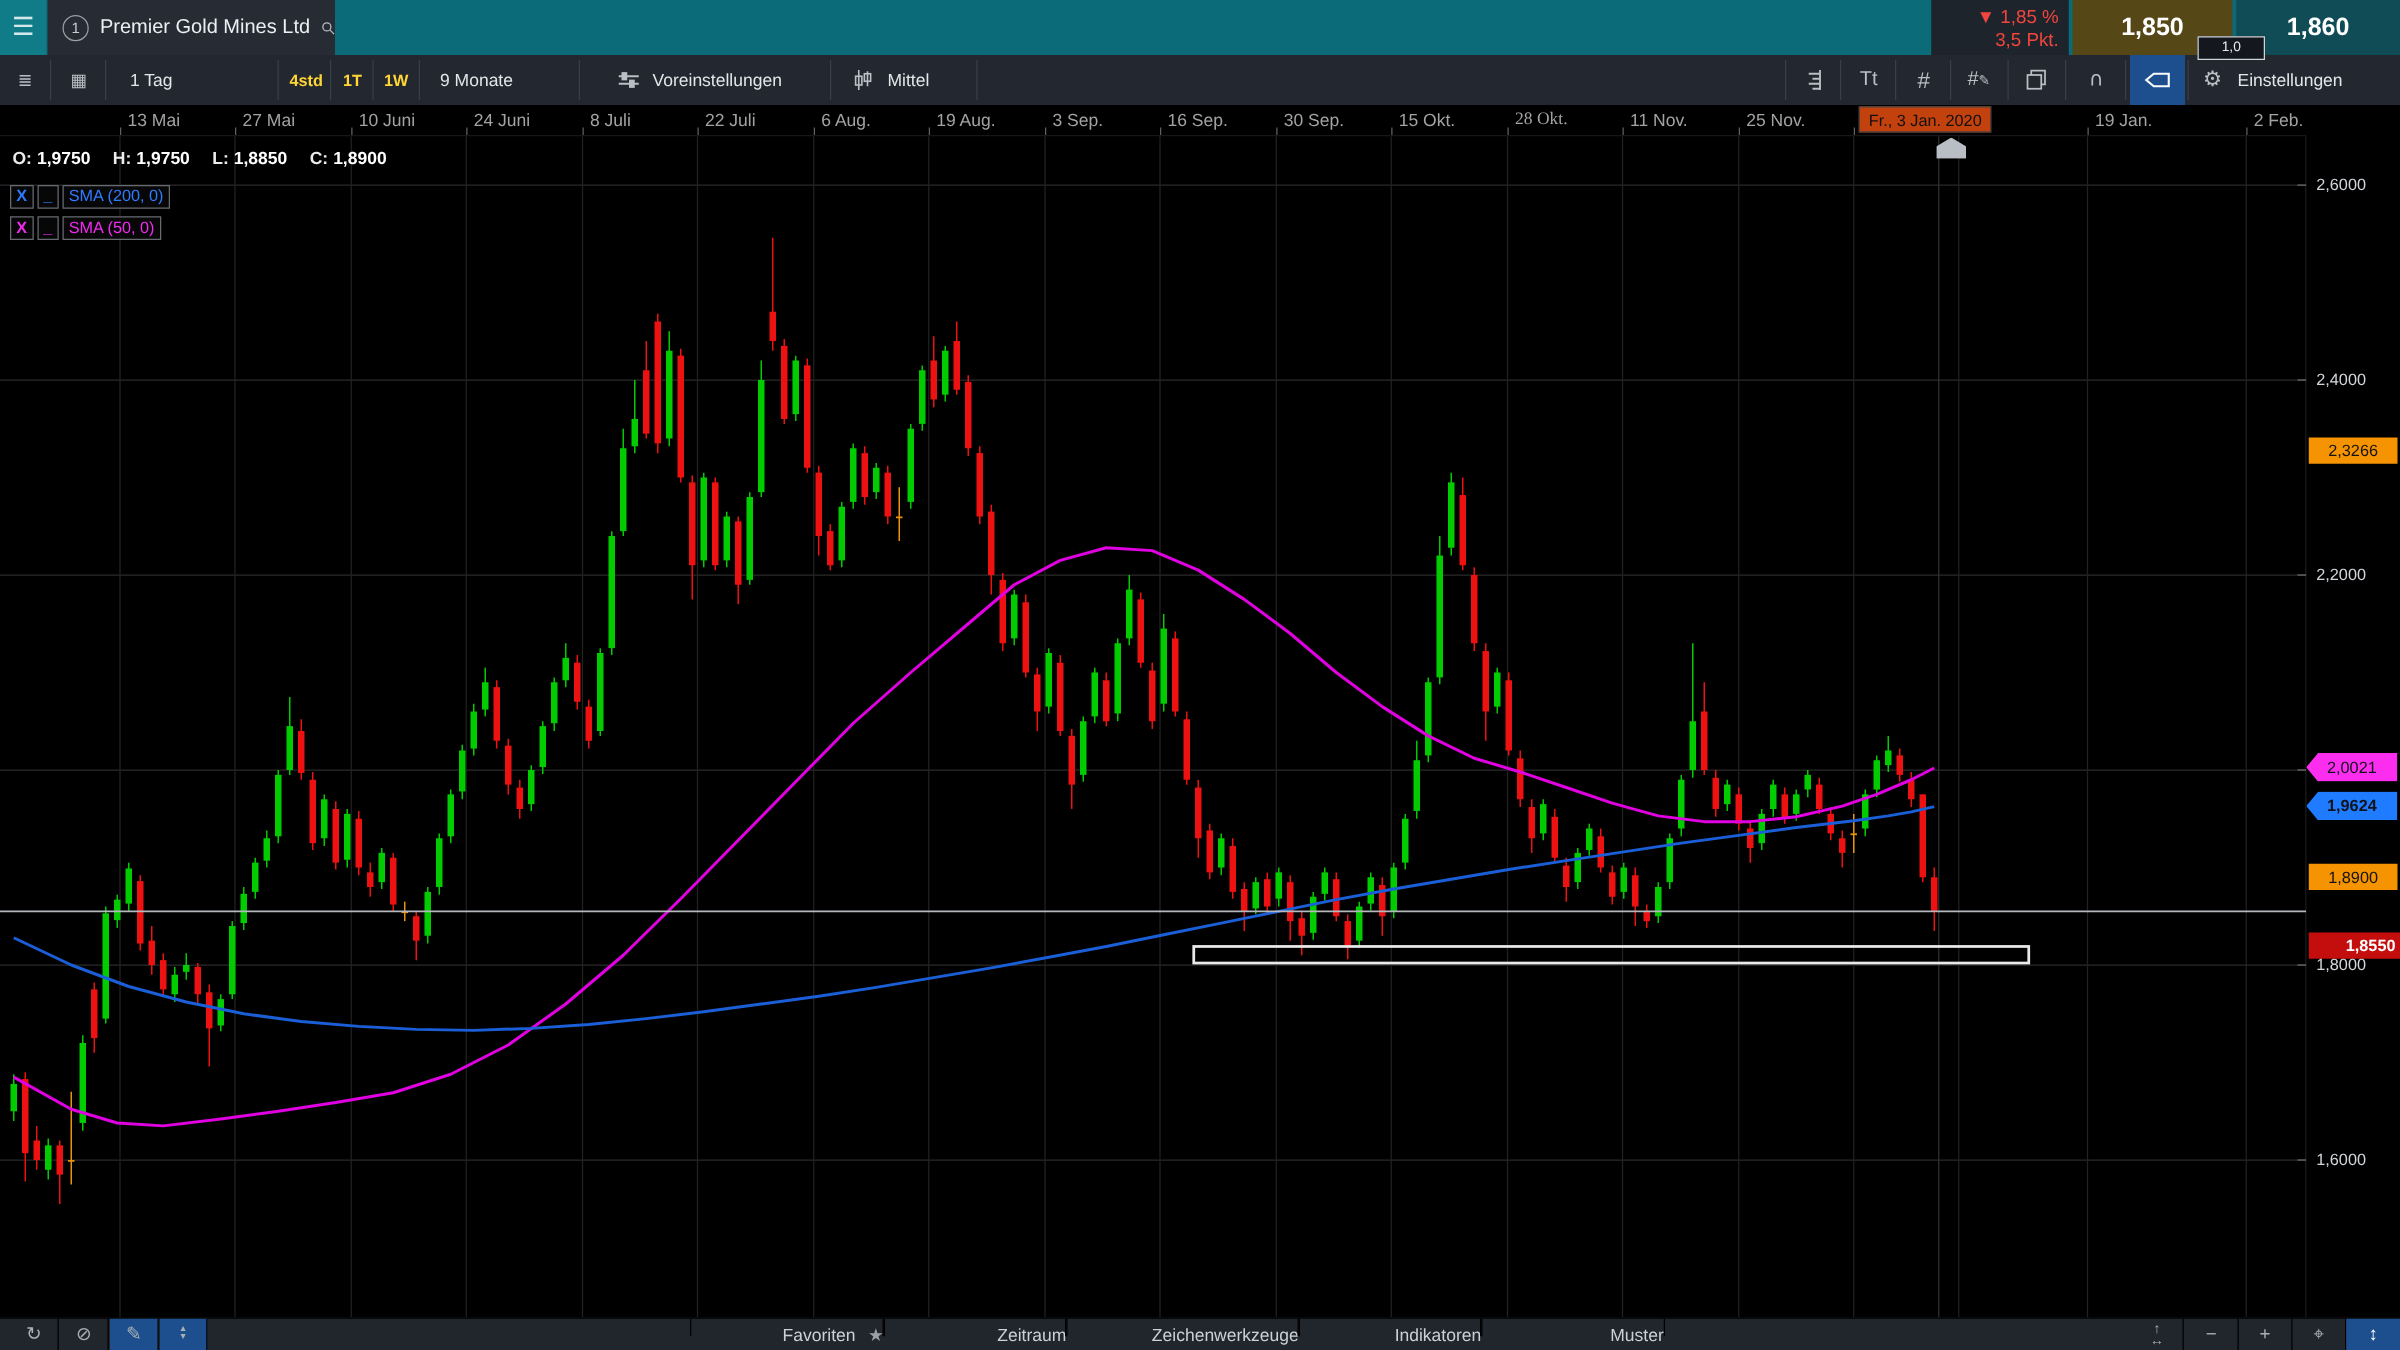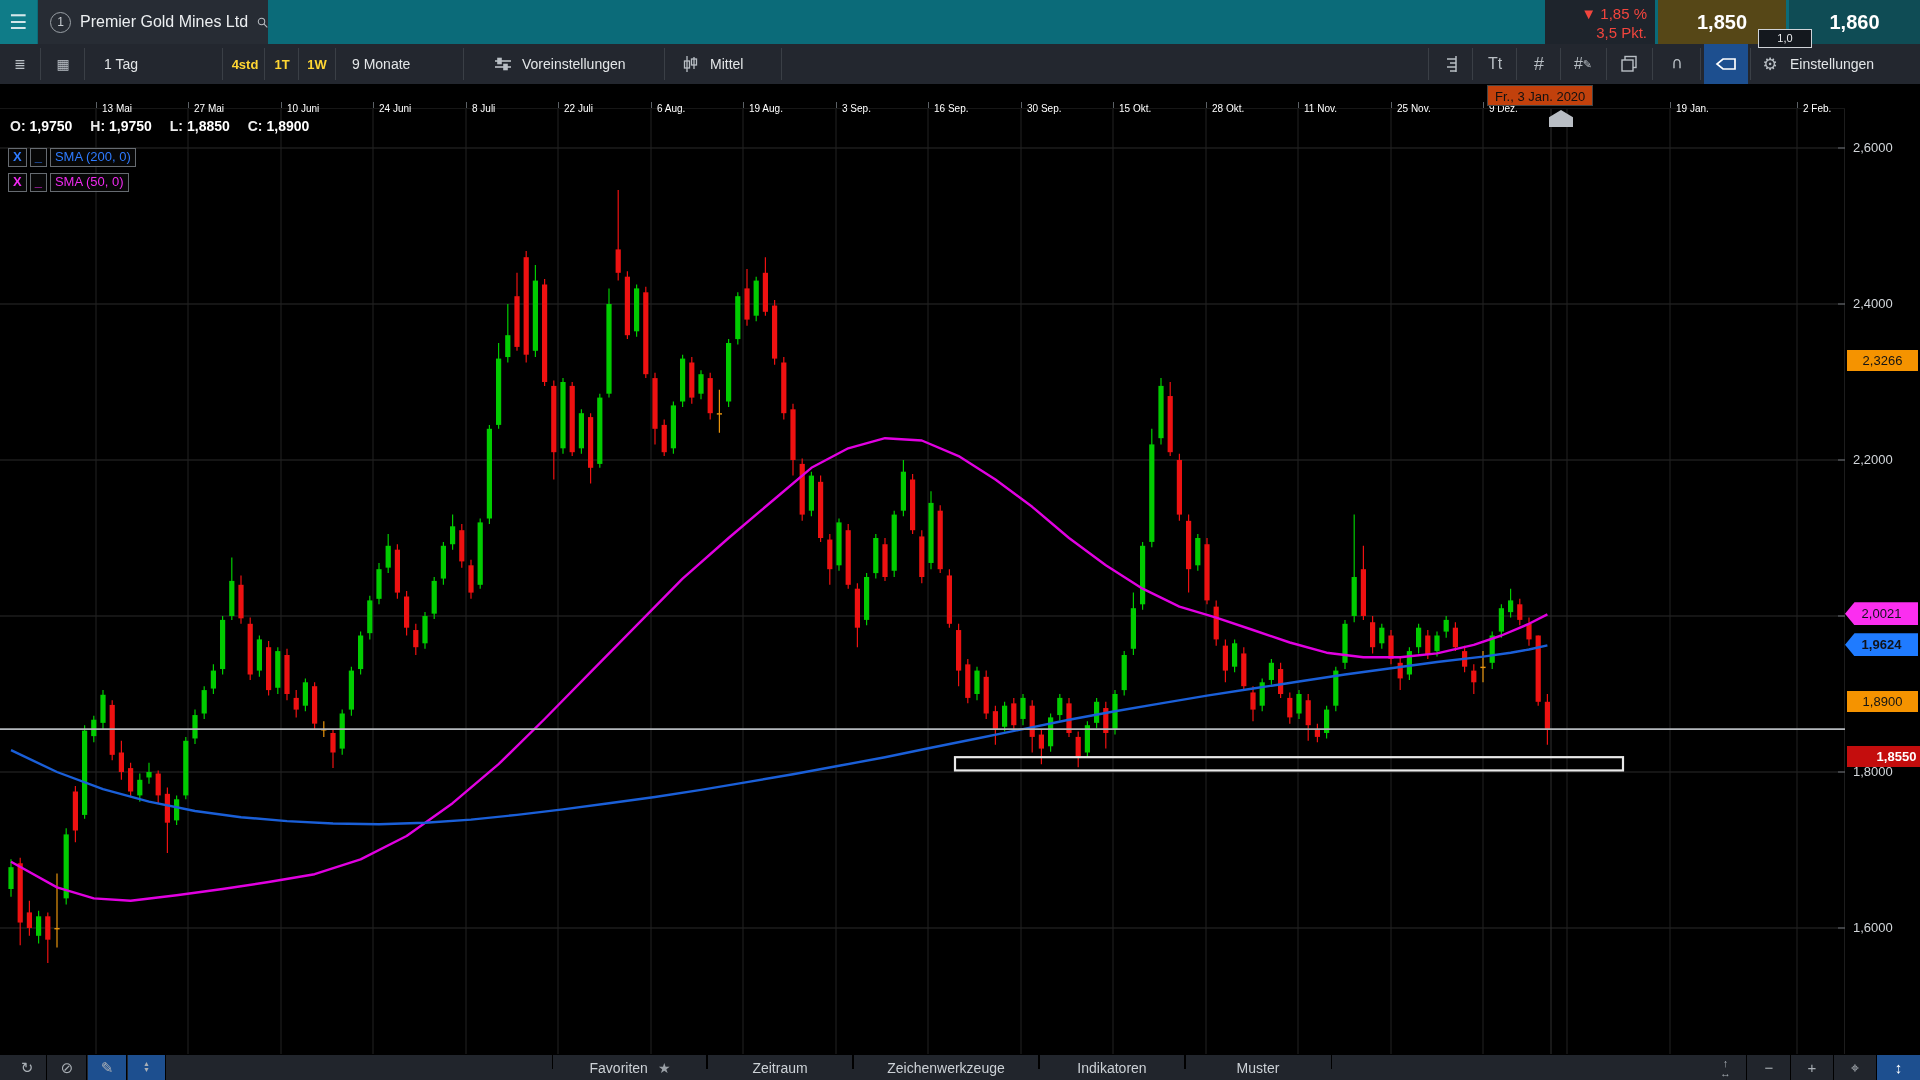--- a/index.html
+++ b/index.html
@@ -27,21 +27,21 @@
     color:#c7ccd1;font-size:14px;}
   .tb-div{position:absolute;top:4px;width:1px;height:32px;background:#3a3f46;}
   .tb-btn{position:absolute;top:0;height:40px;display:flex;align-items:center;justify-content:center;
     color:#b9bfc5;cursor:pointer;}
   .tb-txt{position:absolute;top:0;height:40px;line-height:40px;color:#e3e6e8;cursor:pointer;}
   .yellow{color:#ffd633;font-weight:bold;font-size:13px;}
   .blue-active{background:#1d4f8f;color:#fff;}
   svg.ic{display:block;}
   
   #date-axis{left:0;top:84px;width:1920px;height:24px;background:#000;border-bottom:1px solid #161616;z-index:3;}
-  .dlabel{position:absolute;top:19px;color:#ffffff;font-size:10px;white-space:nowrap;}
+  .dlabel{position:absolute;top:4px;color:#a3a3a3;font-size:14px;white-space:nowrap;}
   .dtick{position:absolute;bottom:0;width:1px;height:6px;background:#5c6166;}
   #date-tooltip{position:absolute;top:1px;height:21px;background:#c2410c;color:#111;font-size:13px;
     line-height:21px;padding:0 7px;border:1px solid #444;box-sizing:border-box;z-index:6;white-space:nowrap;}
   #axis-marker{position:absolute;width:24px;height:17px;background:#b9bec4;z-index:6;
     clip-path:polygon(50% 0,100% 42%,100% 100%,0 100%,0 42%);}
   
   #plot-wrap{left:0;top:108px;width:1920px;height:946px;background:#000;}
   #price-axis{left:1845px;top:108px;width:75px;height:946px;background:#000;z-index:4;}
   .plabel{position:absolute;left:8px;color:#d2d6da;font-size:13px;}
   .pbadge{position:absolute;left:2px;width:71px;height:21px;font-size:13px;text-align:center;
@@ -56,21 +56,21 @@
   #ohlc .lab:first-child{margin-left:0;}
   #ohlc .val{color:#ffffff;margin-left:4px;}
   .leg-row{position:absolute;left:8px;display:flex;gap:3px;z-index:4;}
   .leg-box{border:1px solid #666b71;background:rgba(10,10,10,.75);height:17px;line-height:16px;
     font-size:13px;padding:0 4px;font-weight:bold;}
   
   #bottombar{left:0;top:1054px;width:1920px;height:26px;background:#21252c;border-top:1px solid #000;
     color:#ccd1d6;font-size:14px;z-index:5;}
   .bb-btn{position:absolute;top:0;height:26px;width:38px;text-align:center;line-height:26px;
     color:#aab0b6;border-right:1px solid #000;cursor:pointer;font-size:15px;}
-  .bb-tab{position:absolute;top:0;height:14px;line-height:26px;text-align:center;cursor:pointer;
+  .bb-tab{position:absolute;top:0;height:14px;line-height:26px;text-align:right;cursor:pointer;
     border-left:1px solid #000;border-right:1px solid #000;}
   .star{color:#9aa0a6;margin-left:10px;}
   .tri{font-size:7px;line-height:6px;display:block;}
 </style>
 </head>
 <body>
 
 <div id="row1" class="abs">
   <div id="menu-btn" class="abs">☰</div>
   <div id="title-panel" class="abs">
@@ -192,21 +192,21 @@
     <div class="dlabel" style="left: 749px;">19 Aug.</div>
     <div class="dtick" style="left: 743px;"></div>
     <div class="dlabel" style="left: 842px;">3 Sep.</div>
     <div class="dtick" style="left: 836px;"></div>
     <div class="dlabel" style="left: 934px;">16 Sep.</div>
     <div class="dtick" style="left: 928px;"></div>
     <div class="dlabel" style="left: 1027px;">30 Sep.</div>
     <div class="dtick" style="left: 1021px;"></div>
     <div class="dlabel" style="left: 1119px;">15 Okt.</div>
     <div class="dtick" style="left: 1113px;"></div>
-    <div class="dlabel" style="left: 1212px;">28 Okt.</div>
+    <div class="dlabel" style="left: 1212px; font-family: Liberation Serif, serif;">28 Okt.</div>
     <div class="dtick" style="left: 1206px;"></div>
     <div class="dlabel" style="left: 1304px;">11 Nov.</div>
     <div class="dtick" style="left: 1298px;"></div>
     <div class="dlabel" style="left: 1397px;">25 Nov.</div>
     <div class="dtick" style="left: 1391px;"></div>
     <div class="dlabel" style="left: 1489px;">9 Dez.</div>
     <div class="dtick" style="left: 1483px;"></div>
     <div class="dlabel" style="left: 1676px;">19 Jan.</div>
     <div class="dtick" style="left: 1670px;"></div>
     <div class="dlabel" style="left: 1803px;">2 Feb.</div>

